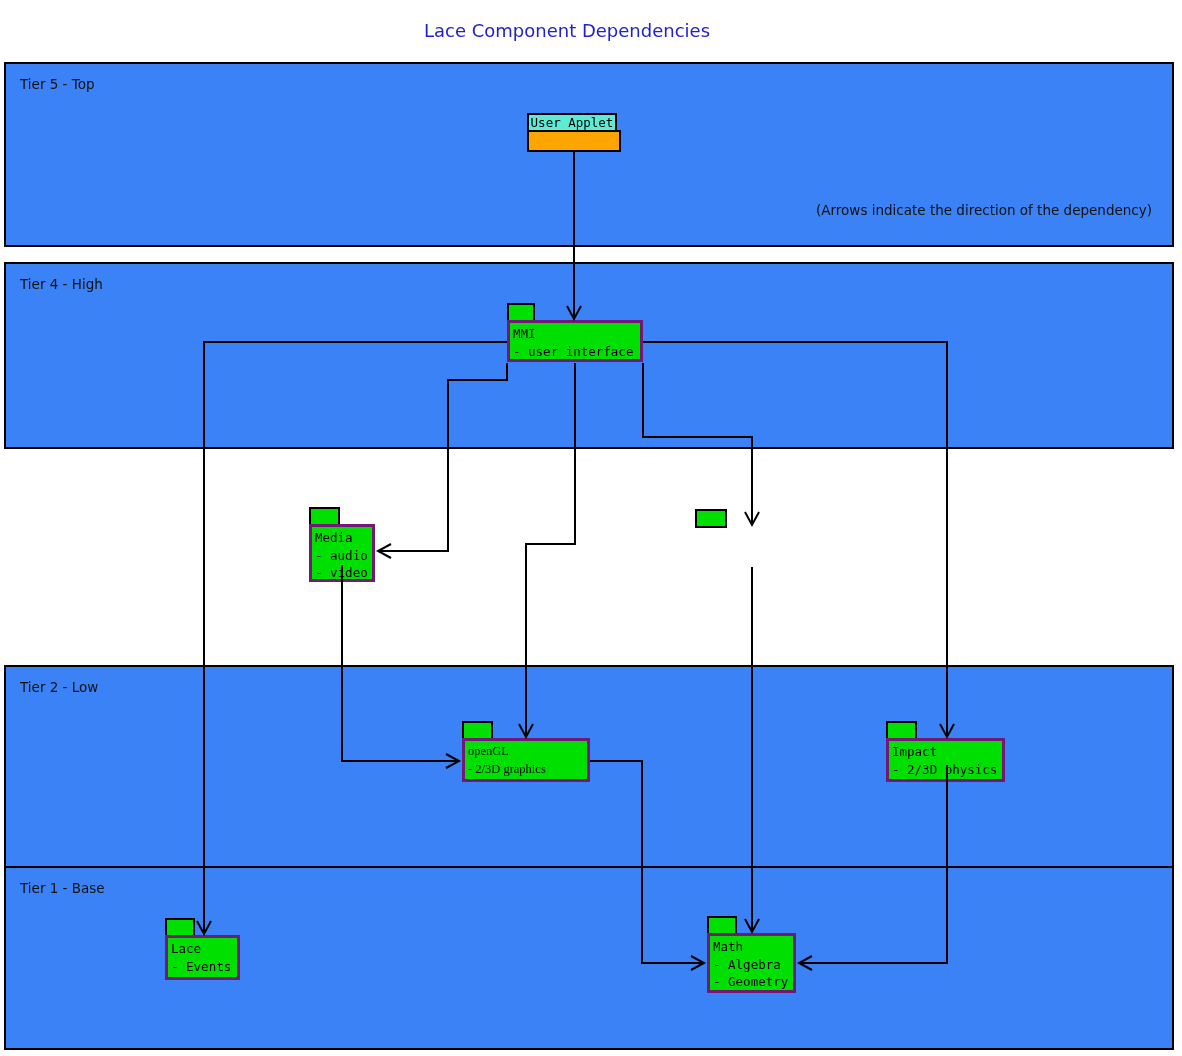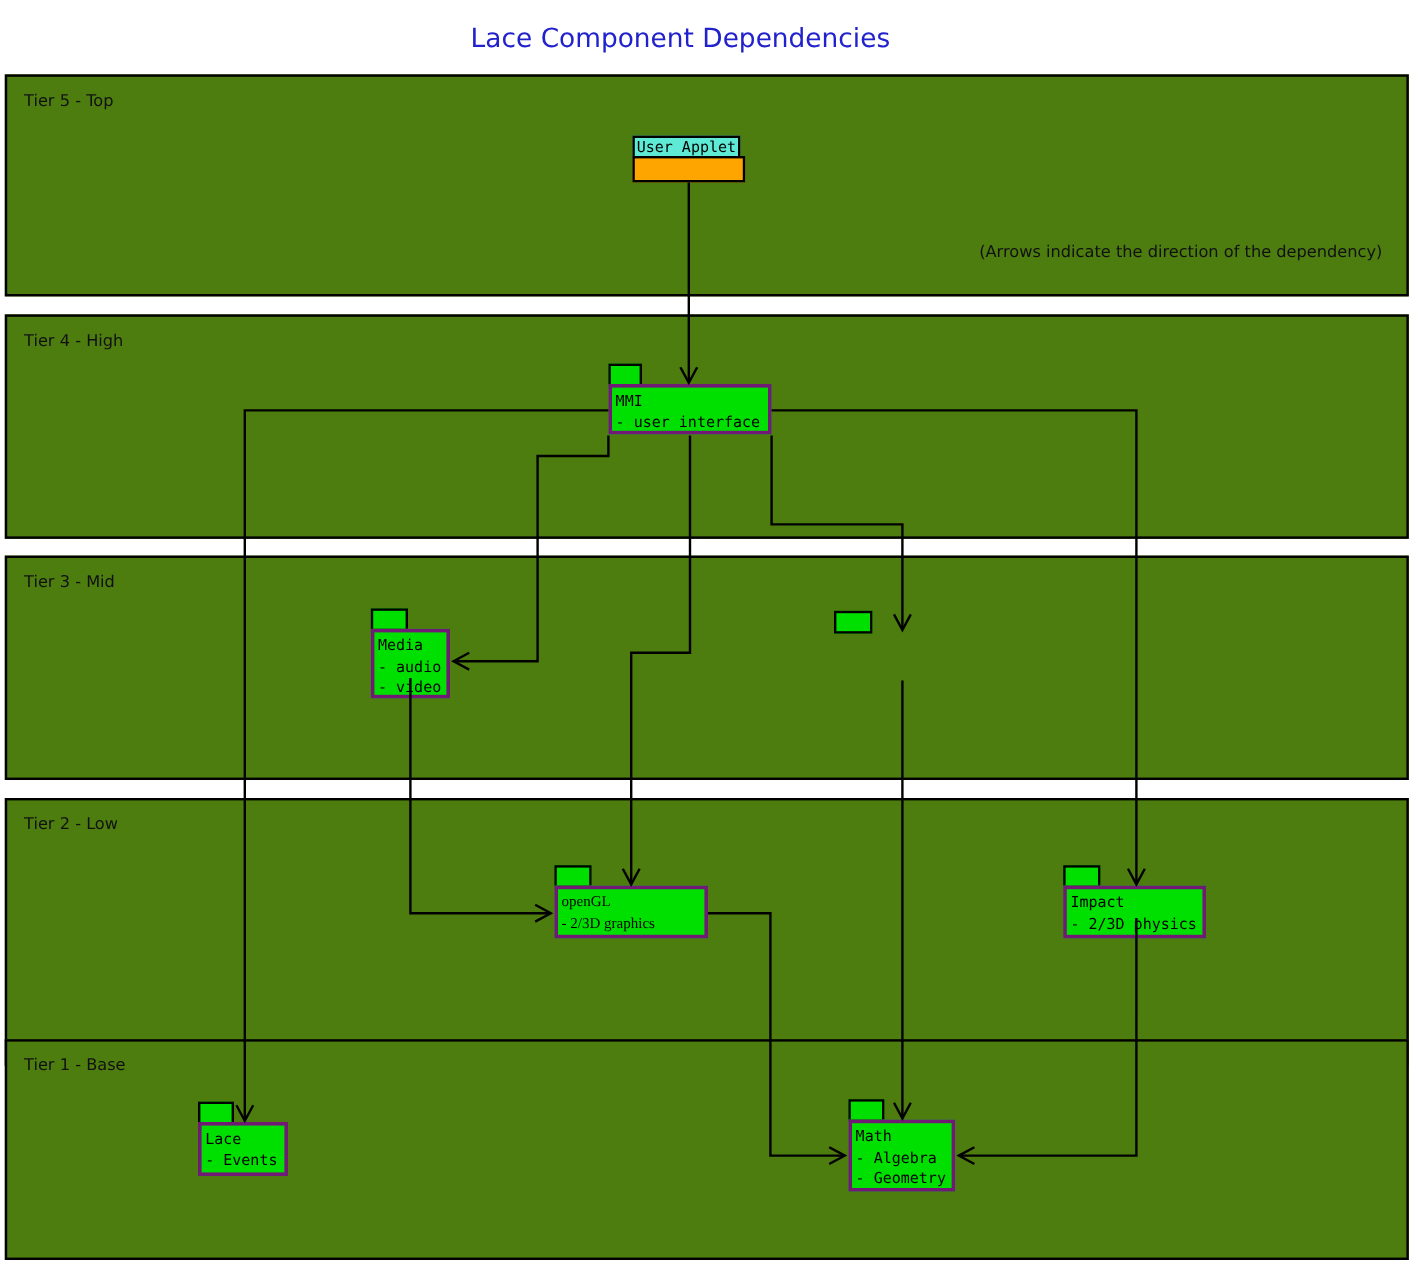--- a/index.html
+++ b/index.html
@@ -8,34 +8,34 @@
     width: 1182px;
     height: 1056px;
     background: #ffffff;
     font-family: "DejaVu Sans", sans-serif;
     overflow: hidden;
   }
   .title {
     position: absolute;
     left: 0; top: 20px; width: 1134px;
     text-align: center;
-    font-size: 22px;
+    font-size: 18px;
     color: #2222cc;
   }
   .annotation {
     position: absolute;
     top: 202px; right: 30px;
     font-size: 13.5px;
     color: #111111;
   }
   .tier {
     position: absolute;
     left: 4px;
     width: 1170px;
-    background: #4d7c0f;
+    background: #3b82f6;
     border: 2px solid #000000;
     box-sizing: border-box;
   }
   .tier-label {
     position: absolute;
     left: 14px; top: 12px;
     font-size: 13.5px;
     color: #111111;
   }
   .t5 { top: 62px;  height: 185px; }
@@ -102,23 +102,20 @@
 
 <div id="page">
 
   <div class="title">Lace Component Dependencies</div>
 
   <div class="tier t5">
     <div class="tier-label">Tier 5 - Top</div>
   </div>
   <div class="tier t4">
     <div class="tier-label">Tier 4 - High</div>
-  </div>
-  <div class="tier t3">
-    <div class="tier-label">Tier 3 - Mid</div>
   </div>
   <div class="tier t2">
     <div class="tier-label">Tier 2 - Low</div>
   </div>
   <div class="tier t1">
     <div class="tier-label">Tier 1 - Base</div>
   </div>
 
   <div class="annotation">(Arrows indicate the direction of the dependency)</div>
 

